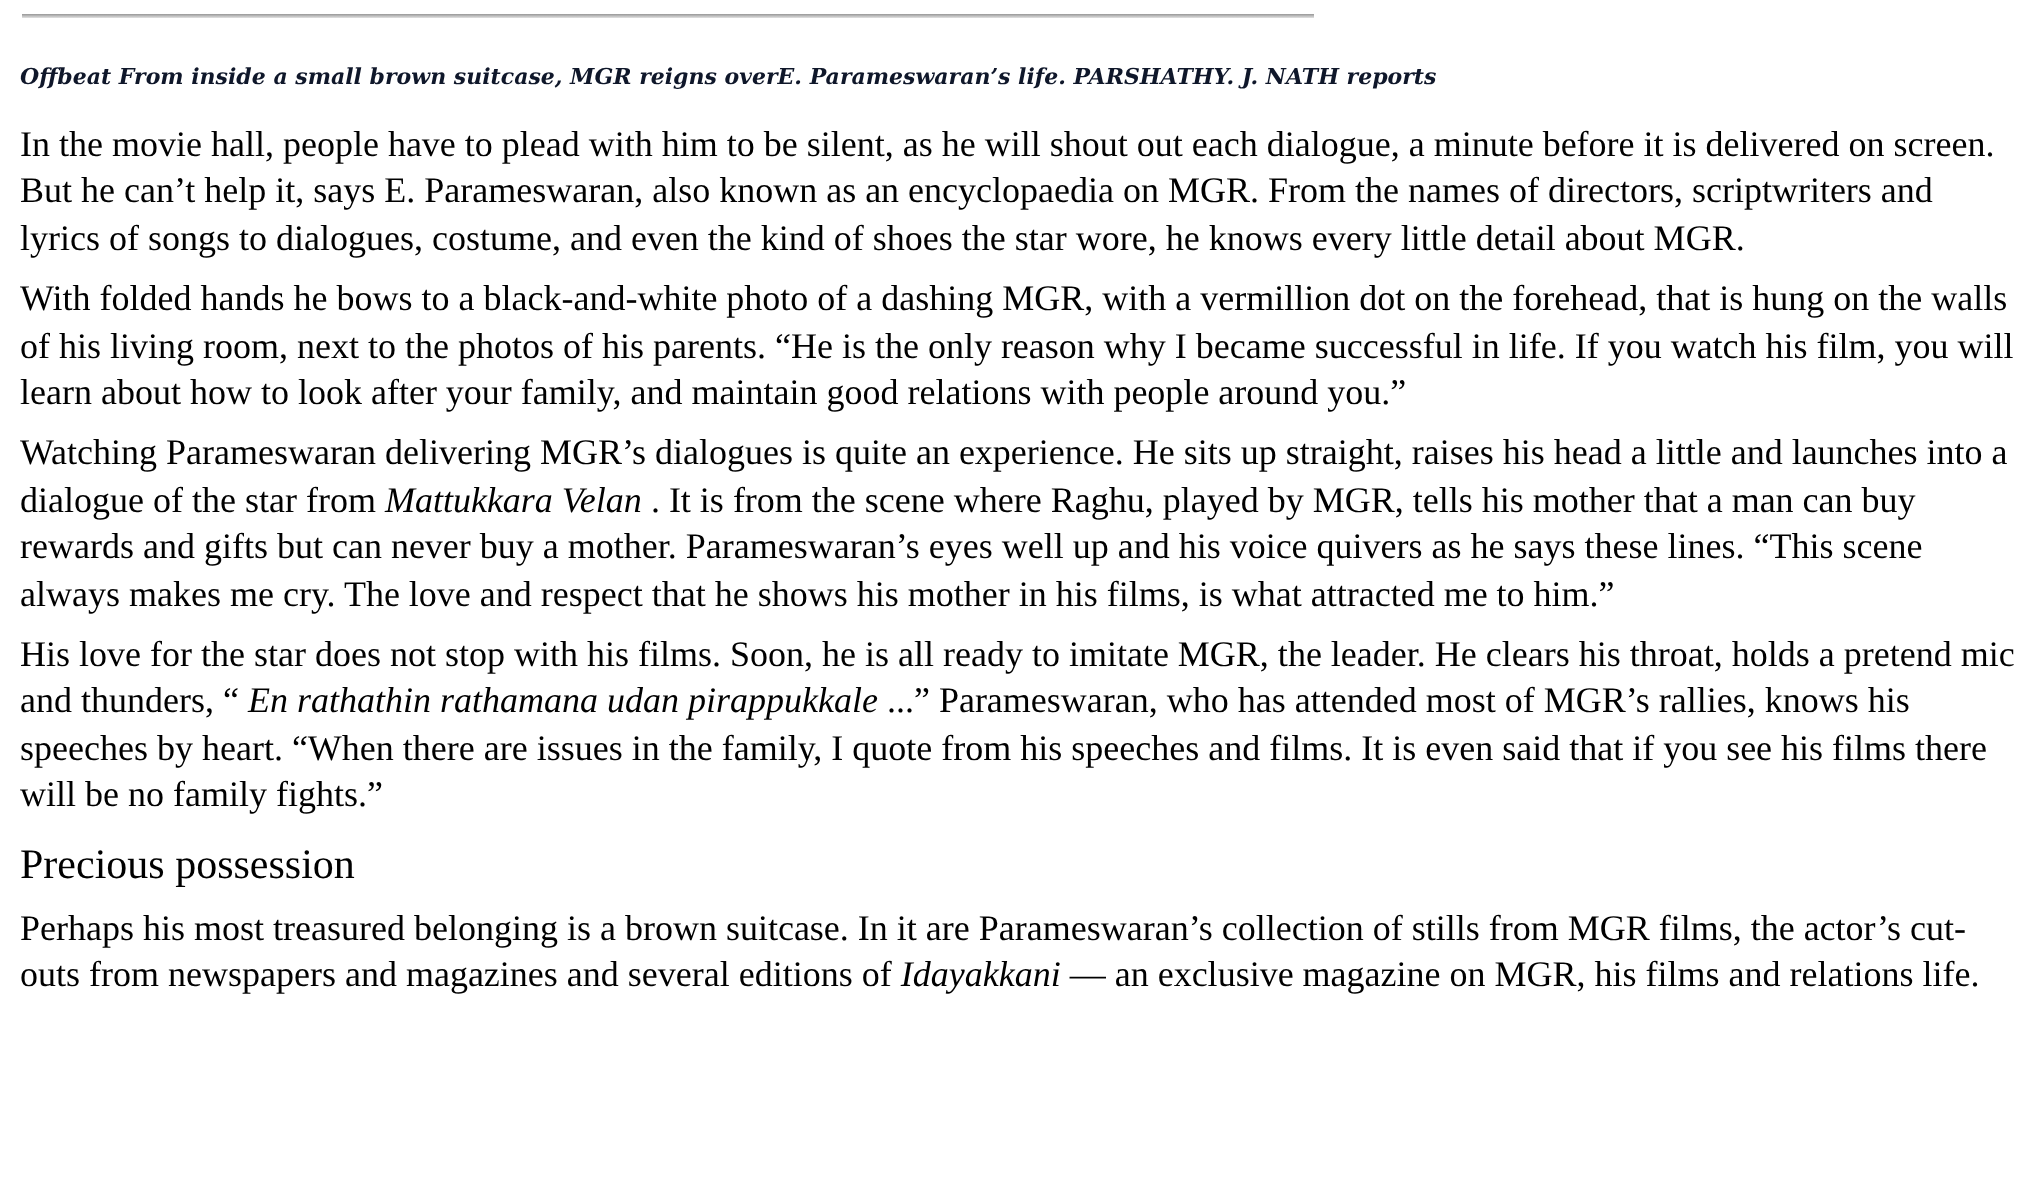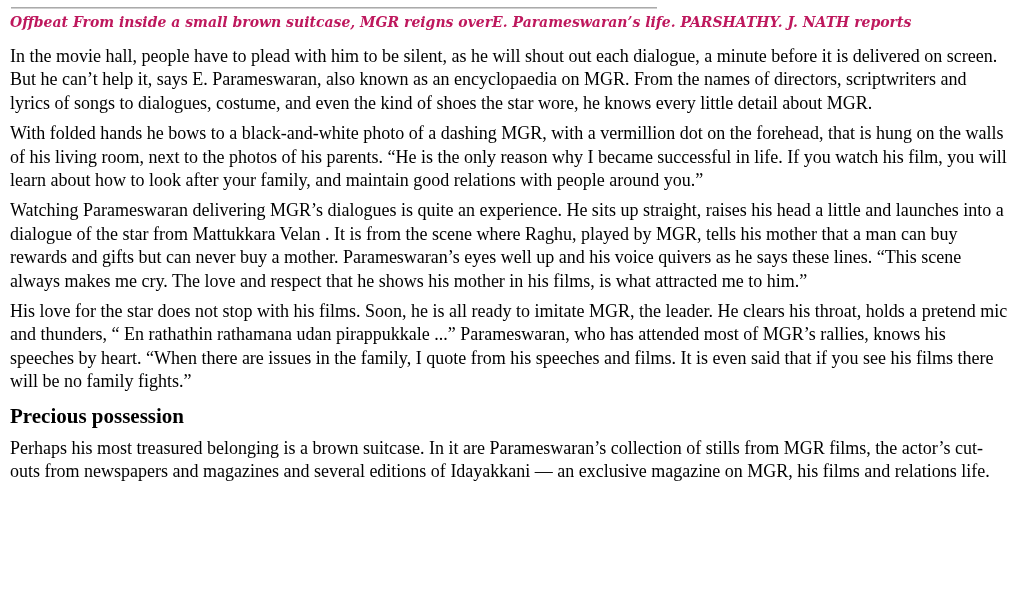--- a/index.html
+++ b/index.html
@@ -16,39 +16,40 @@
     line-height: 23.4px;
   }
   .rule {
     margin-top: 7px;
     margin-left: 1px;
     width: 646px;
     height: 2px;
     background: linear-gradient(#979797, #e2e2e2);
   }
   .byline {
-    margin: 4px 0 13px 0;
+    margin: 20px 0 13px 0;
     font-family: "DejaVu Serif", serif;
     font-style: italic;
     font-weight: bold;
-    font-size: 14px;
+    font-size: 11px;
     line-height: 19px;
-    color: #be185d;
+    color: #0f172a;
   }
   p.body-para {
     margin: 7px 0;
   }
   h2.section-heading {
     margin: 9px 0 8px 0;
     font-family: "Liberation Serif", serif;
     font-size: 21px;
     line-height: 26px;
-    font-weight: bold;
+    font-weight: normal;
   }
   .it {
+    font-style: italic;
   }
 </style>
 </head>
 <body>
 
 <div class="page">
 
   <div class="rule"></div>
 
   <div class="byline">Offbeat From inside a small brown suitcase, MGR reigns overE. Parameswaran’s life. PARSHATHY. J. NATH reports</div>

